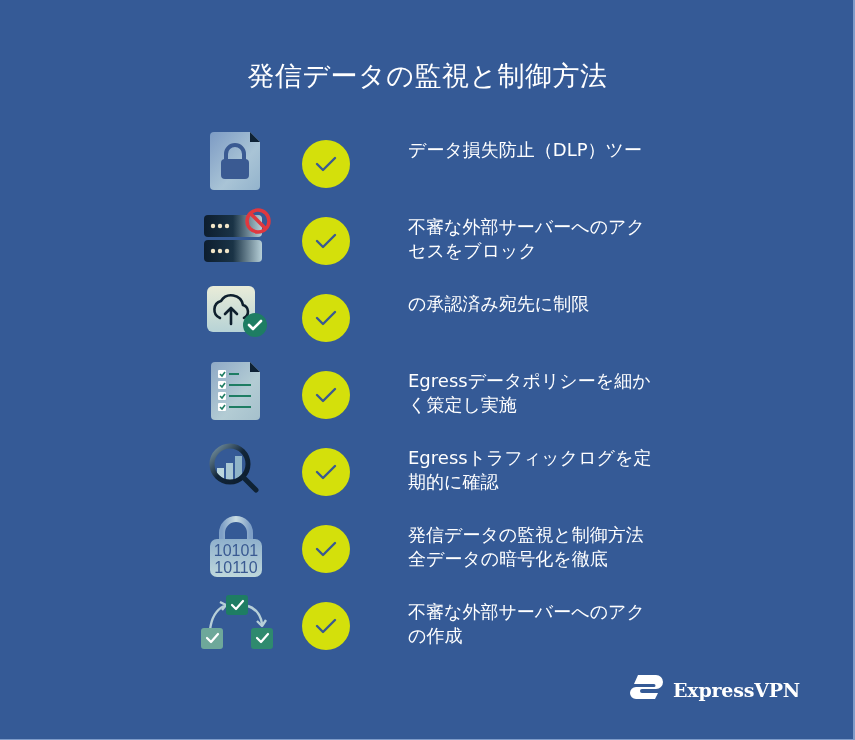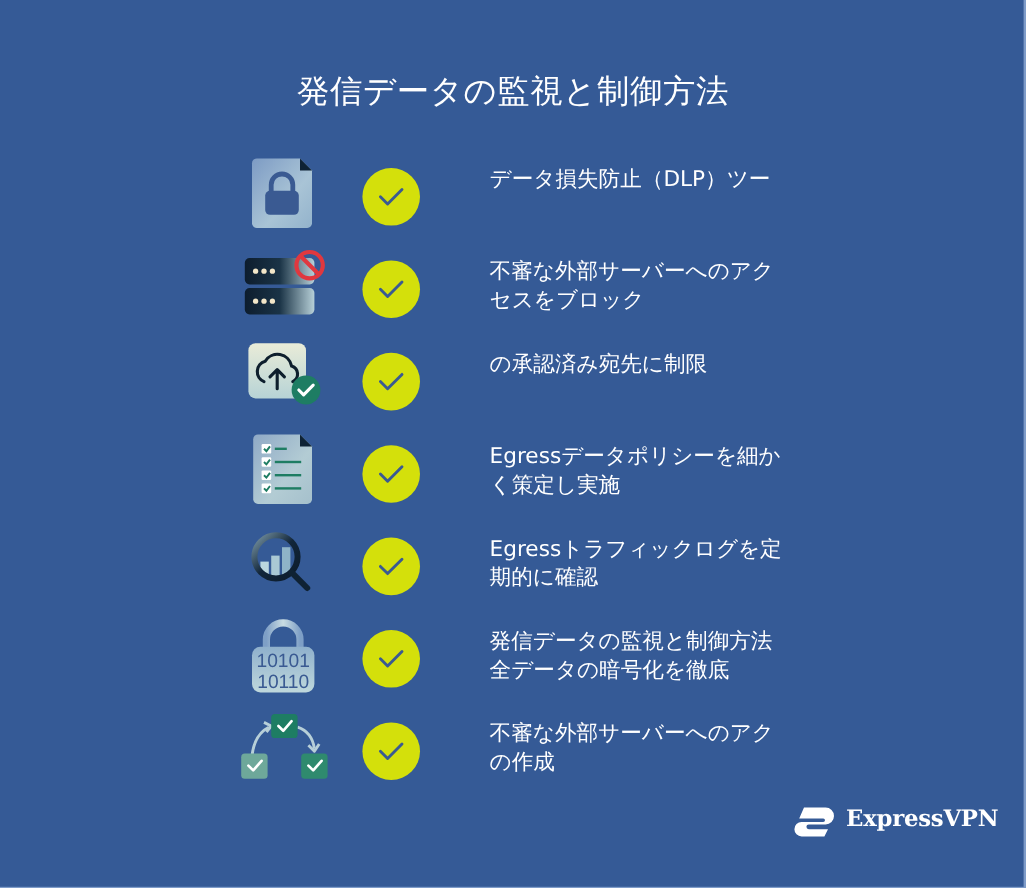--- a/index.html
+++ b/index.html
@@ -25,22 +25,22 @@
       position: absolute; left: 302px; top: -24px; width: 48px; height: 48px;
       border-radius: 50%; background: #d4e00b;
       display: flex; align-items: center; justify-content: center;
     }
     .label {
       position: absolute; left: 376px; top: -26px; width: 280px;
       font-size: 18px; line-height: 24px; color: #ffffff; margin-left: 32px;
     }
     .label span { display: block; white-space: nowrap; }
     .logo {
-      position: absolute; left: 660px; top: 671px; height: 30px;
-      display: flex; align-items: flex-start;
+      position: absolute; left: 628px; top: 671px; height: 30px;
+      display: flex; align-items: flex-end;
     }
     .logo-text {
       font-family: "DejaVu Serif", "Liberation Serif", serif;
       font-size: 19px; font-weight: bold; margin-left: 9px; color: #ffffff; letter-spacing: -0.2px;
     }
   </style>
 </head>
 <body>
 
 <div class="edge-r"></div>

